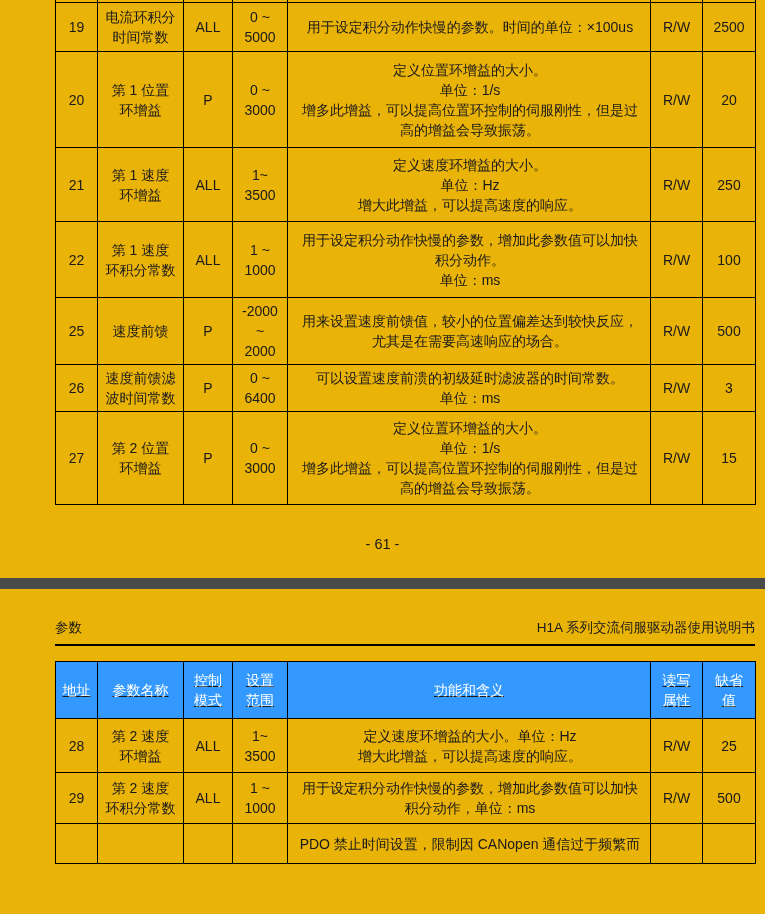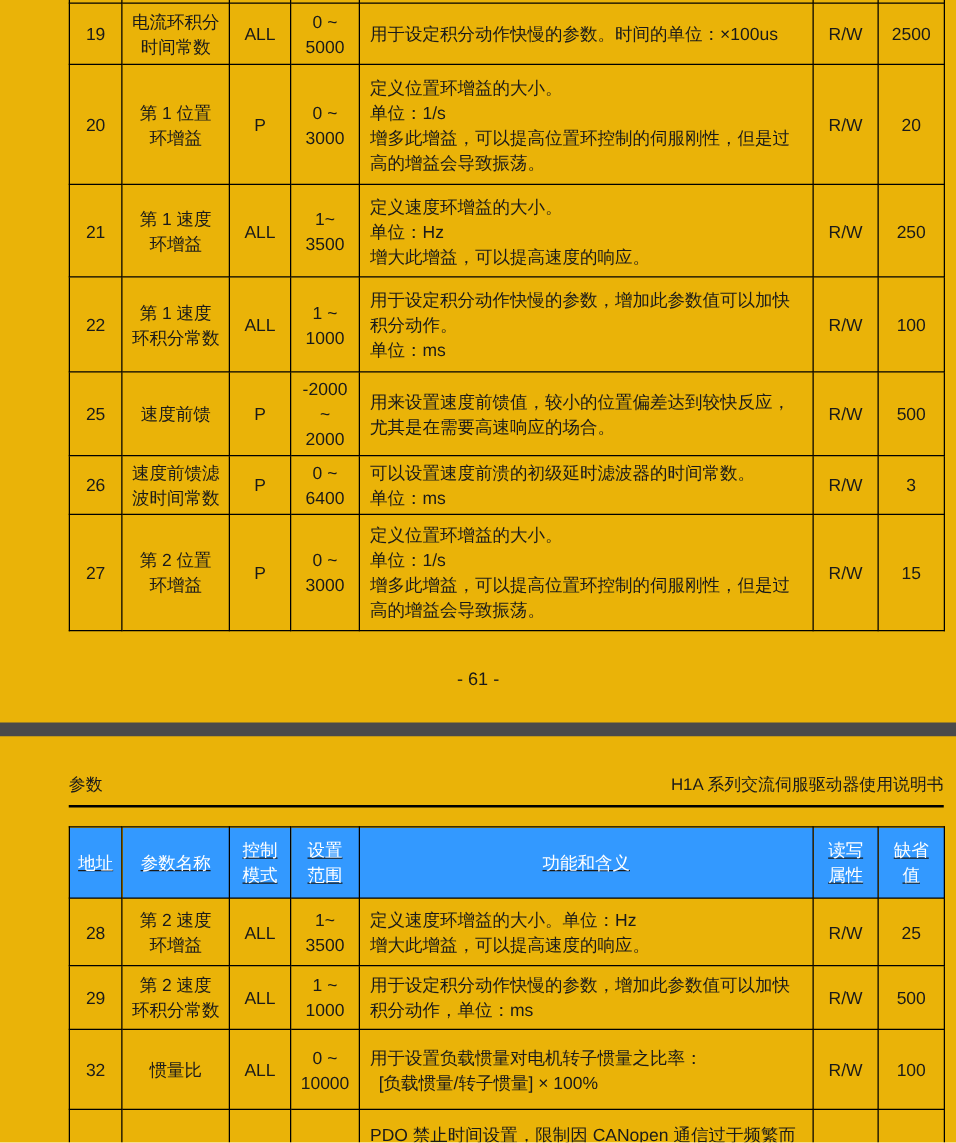--- a/index.html
+++ b/index.html
@@ -7,21 +7,21 @@
     position:relative; width:765px; height:914px; overflow:hidden;
     background:#eab308; color:#1a1a1a;
     font-family:"Liberation Sans", sans-serif; font-size:14px;
   }
   table { border-collapse:collapse; table-layout:fixed; width:700px; }
   td, th {
     border:1px solid #000; vertical-align:middle; text-align:center;
     white-space:pre-line; overflow:hidden; padding:2px 3px;
     font-size:14px; line-height:20px; font-weight:normal;
   }
-  td.desc { text-align:left; padding:3px 6px 3px 8px; }
+  td.desc { text-align:center; padding:3px 6px 3px 8px; }
   
   #p1-table { position:absolute; top:-10px; left:55px; }
   #p1-table tr.stub  { height:12px; }
   #p1-table tr.h49 { height:49px; }
   #p1-table tr.h96 { height:96px; }
   #p1-table tr.h74 { height:74px; }
   #p1-table tr.h76 { height:76px; }
   #p1-table tr.h67 { height:67px; }
   #p1-table tr.h55 { height:44px; }
   #p1-table tr.h93 { height:93px; }
@@ -205,31 +205,20 @@
       <td>29</td>
       <td>第 2 速度
 环积分常数</td>
       <td>ALL</td>
       <td>1 ~
 1000</td>
       <td class="desc">用于设定积分动作快慢的参数，增加此参数值可以加快积分动作，单位：ms</td>
       <td>R/W</td>
       <td>500</td>
     </tr>
-    <tr class="h64">
-      <td>32</td>
-      <td>惯量比</td>
-      <td>ALL</td>
-      <td>0 ~
-10000</td>
-      <td class="desc">用于设置负载惯量对电机转子惯量之比率：
- [负载惯量/转子惯量] × 100%</td>
-      <td>R/W</td>
-      <td>100</td>
-    </tr>
     <tr class="h40">
       <td></td>
       <td></td>
       <td></td>
       <td></td>
       <td class="desc">PDO 禁止时间设置，限制因 CANopen 通信过于频繁而</td>
       <td></td>
       <td></td>
     </tr>
   </tbody>

